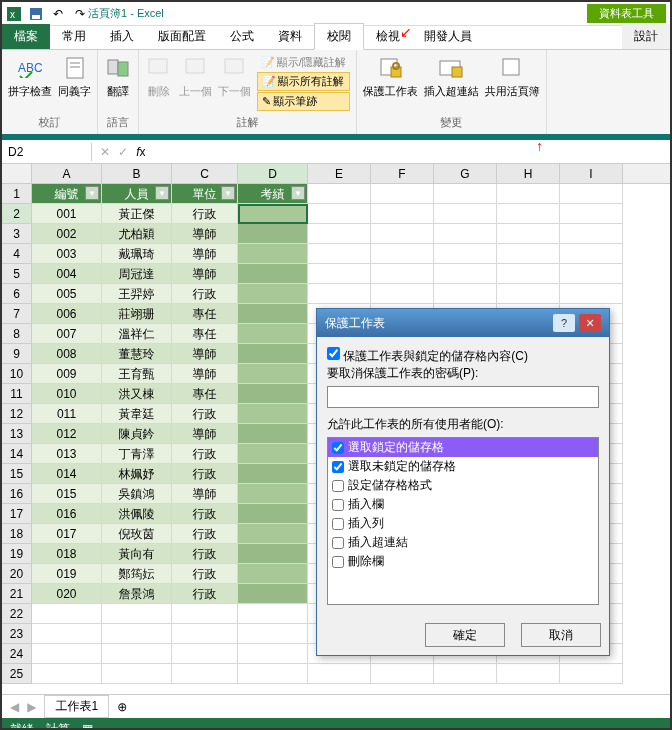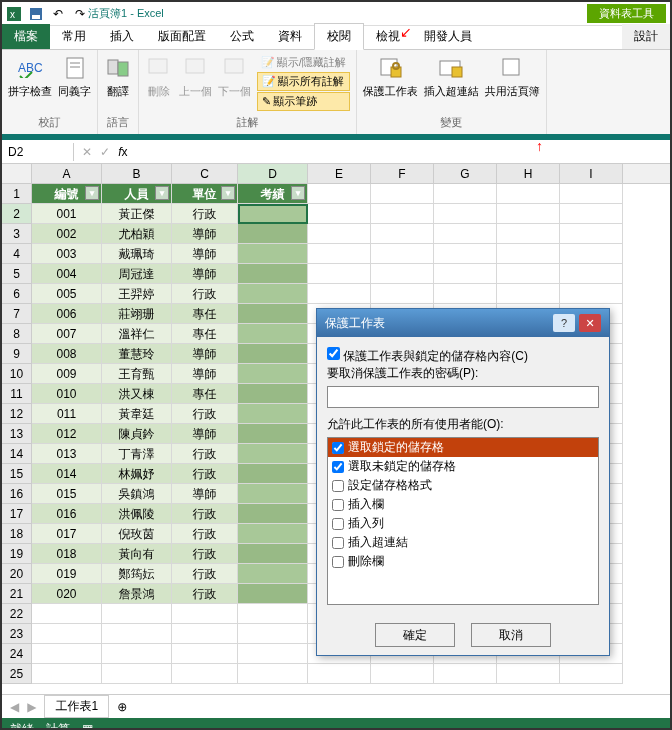--- a/index.html
+++ b/index.html
@@ -17,58 +17,58 @@
 .ribbon-body { height: 90px; background: #f5f5f5; border-bottom: 6px solid #0f766e; display: flex; }
 .rgroup { border-right: 1px solid #ddd; padding: 4px 6px; display: flex; flex-direction: column; justify-content: space-between; }
 .rgroup-items { display: flex; gap: 6px; align-items: flex-start; }
 .ritem { display: flex; flex-direction: column; align-items: center; justify-content: flex-start; font-size: 11px; text-align: center; gap: 2px; }
 .ritem-icon { width: 28px; height: 28px; display: flex; align-items: center; justify-content: center; }
 .rgroup-label { text-align: center; font-size: 11px; color: #666; }
 .sm-opt { font-size: 11px; padding: 1px 4px; display: flex; align-items: center; gap: 2px; }
 .sm-opt.hl { background: #fde9a9; border: 1px solid #e8c24a; }
 .arrow-red { color: red; font-size: 14px; position: absolute; }
 .namebox-row { height: 24px; display: flex; align-items: center; border-bottom: 1px solid #ccc; }
-.namebox { width: 72px; border-right: 1px solid #ccc; padding: 2px 6px; font-size: 12px; }
+.namebox { width: 90px; border-right: 1px solid #ccc; padding: 2px 6px; font-size: 12px; }
 .fx-area { display: flex; align-items: center; gap: 8px; padding: 0 8px; }
 .grid-area { position: relative; height: 530px; overflow: hidden; }
 .col-headers { display: flex; height: 20px; background: #f0f0f0; border-bottom: 1px solid #ccc; }
 .rowh { width: 30px; border-right: 1px solid #ccc; }
 .ch { border-right: 1px solid #ccc; text-align: center; font-size: 12px; line-height: 20px; background: #e8e8e8; }
 .ch.sel { background: #d4e8d4; }
 .wA { width: 70px; } .wB { width: 70px; } .wC { width: 66px; } .wD { width: 70px; }
 .wE,.wF,.wG,.wH,.wI { width: 63px; }
 .gridrows { height: 510px; }
 .gr { display: flex; height: 20px; }
 .rh { width: 30px; text-align: center; background: #e8e8e8; border-right: 1px solid #ccc; border-bottom: 1px solid #ccc; font-size: 12px; line-height: 20px; }
 .rh.sel { background: #d4e8d4; }
 .cell { border-right: 1px solid #d8d8d8; border-bottom: 1px solid #d8d8d8; font-size: 12px; text-align: center; line-height: 20px; }
-.th { background: #4a8a4a; color: #fff; font-weight: bold; position: relative; }
+.th { background: #4a8a4a; color: #fff; font-weight: normal; position: relative; }
 .th .fbtn { position: absolute; right: 2px; top: 2px; width: 14px; height: 14px; background: #c8dcc8; border: 1px solid #888; font-size: 9px; line-height: 12px; }
 .td { background: #e8f0e0; }
 .td.alt { background: #d4e4c8; }
 .td.scol { background: #a8c898; }
 .td.scol.alt { background: #98ba86; }
 .activecell { border: 2px solid #217346; }
 .sheet-tabs { height: 24px; background: #fff; border-top: 1px solid #ccc; display: flex; align-items: center; padding: 0 8px; gap: 8px; font-size: 12px; }
 .stab { padding: 2px 10px; border: 1px solid #ccc; background: #fff; }
 .statusbar { height: 22px; background: #217346; color: #fff; display: flex; align-items: center; padding: 0 8px; gap: 12px; font-size: 12px; }
 .dialog { position: absolute; left: 314px; top: 306px; width: 294px; background: #f0f0f0; border: 1px solid #3a6ea5; box-shadow: 2px 2px 8px rgba(0,0,0,0.3); }
 .dlg-title { height: 28px; background: linear-gradient(#5b9bd5,#3a6ea5); color: #fff; display: flex; align-items: center; justify-content: space-between; padding: 0 8px; font-size: 12px; }
 .dlg-title .btns { display: flex; gap: 4px; }
 .dlg-title .wbtn { width: 22px; height: 18px; display: flex; align-items: center; justify-content: center; font-size: 11px; }
 .dlg-title .wbtn.help { background: #d8e8f8; color: #333; border-radius: 2px; }
 .dlg-title .wbtn.close { background: #c44; color: #fff; border-radius: 2px; }
 .dlg-body { padding: 10px; font-size: 12px; }
 .dlg-body label { display: block; }
 .dlg-input { width: 100%; height: 22px; border: 1px solid #888; background: #fff; margin-bottom: 8px; padding: 2px; }
 .perm-list { width: 100%; height: 168px; border: 1px solid #888; background: #fff; overflow: hidden; }
 .perm-item { padding: 1px 4px; display: flex; align-items: center; gap: 4px; font-size: 12px; }
-.perm-item.sel { background: #c2410c; color: #fff; }
+.perm-item.sel { background: #8b5cf6; color: #fff; }
 .perm-item input { width: 12px; height: 12px; }
-.dlg-buttons { display: flex; justify-content: center; gap: 16px; padding: 8px; }
+.dlg-buttons { display: flex; justify-content: flex-end; gap: 16px; padding: 8px; }
 .dlg-btn { width: 80px; height: 24px; border: 1px solid #888; background: #f0f0f0; font-size: 12px; }
 svg { display: block; }
 </style>
 </head>
 <body>
 
 <div class="titlebar">
   <div class="qat">
     <span class="qat-icon">
         <svg width="14" height="14">

